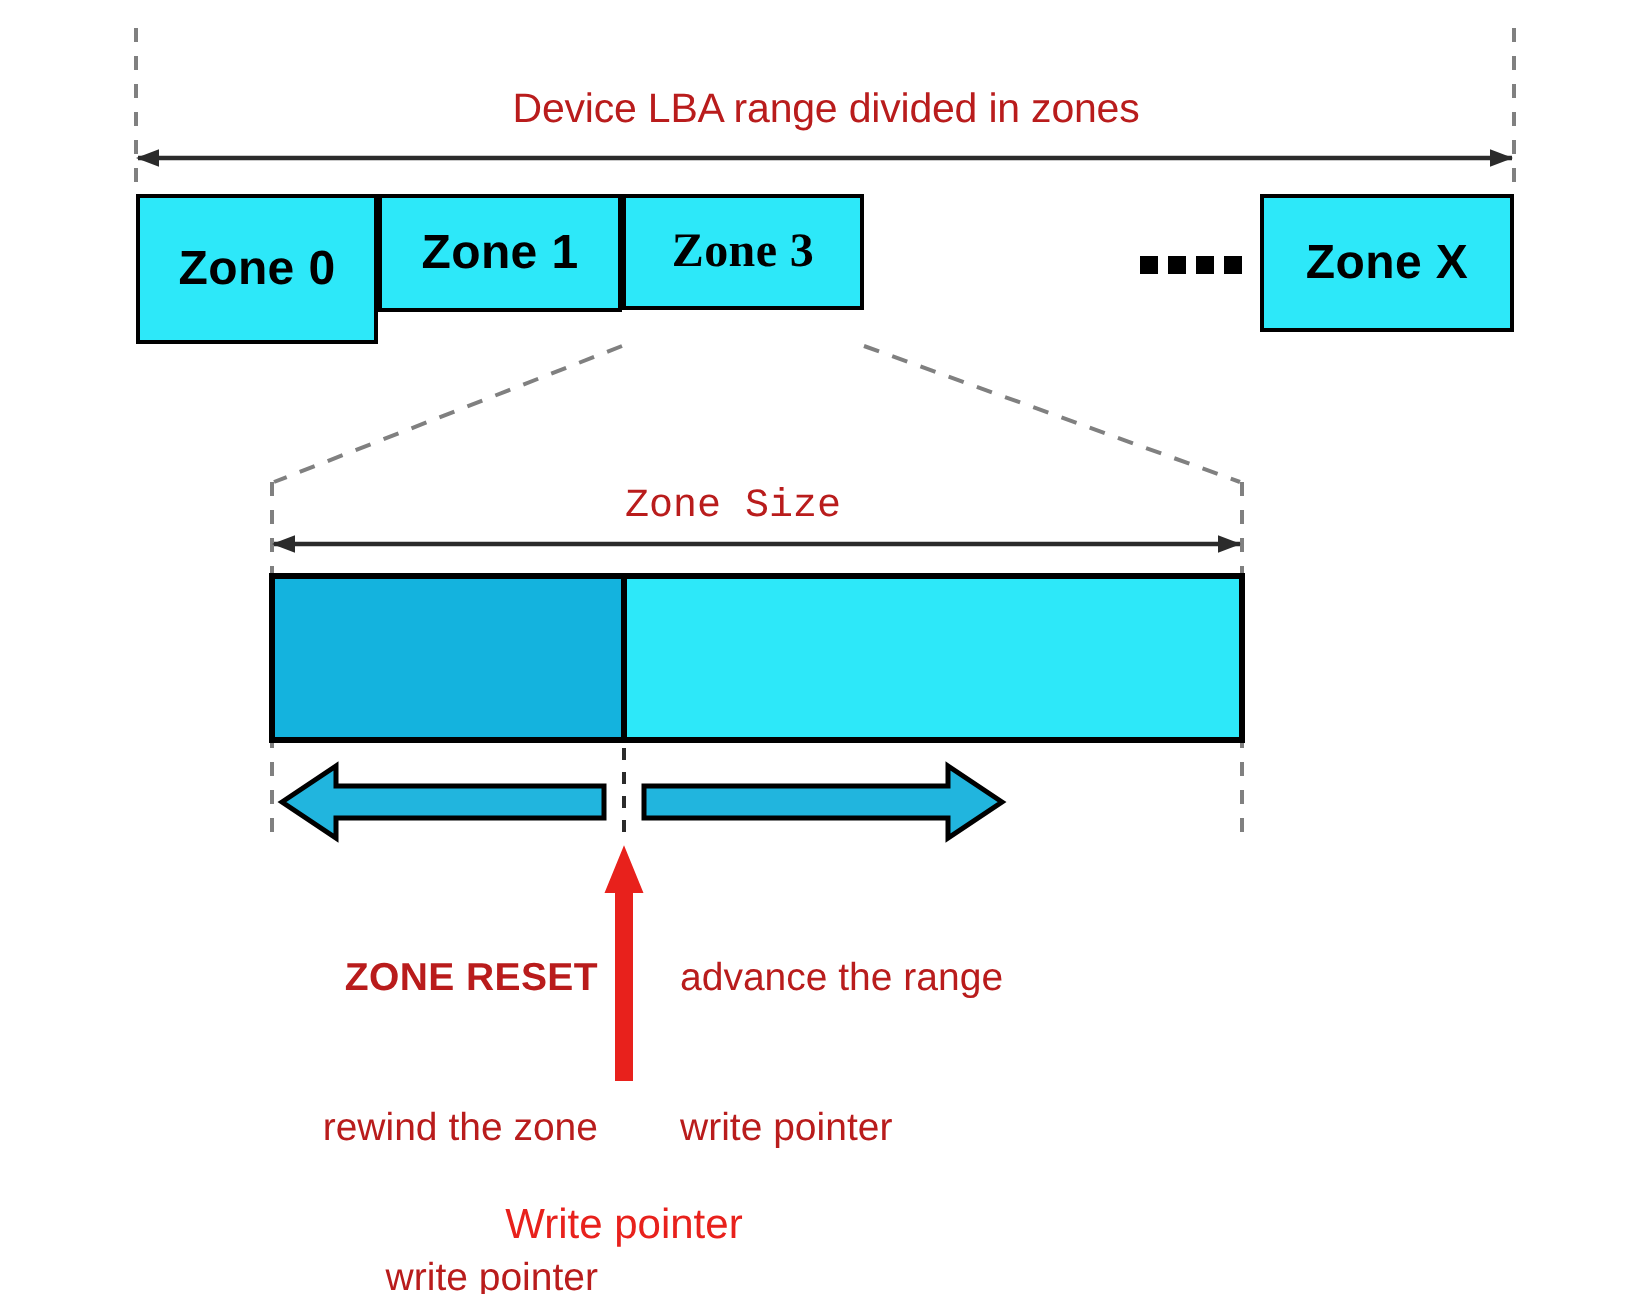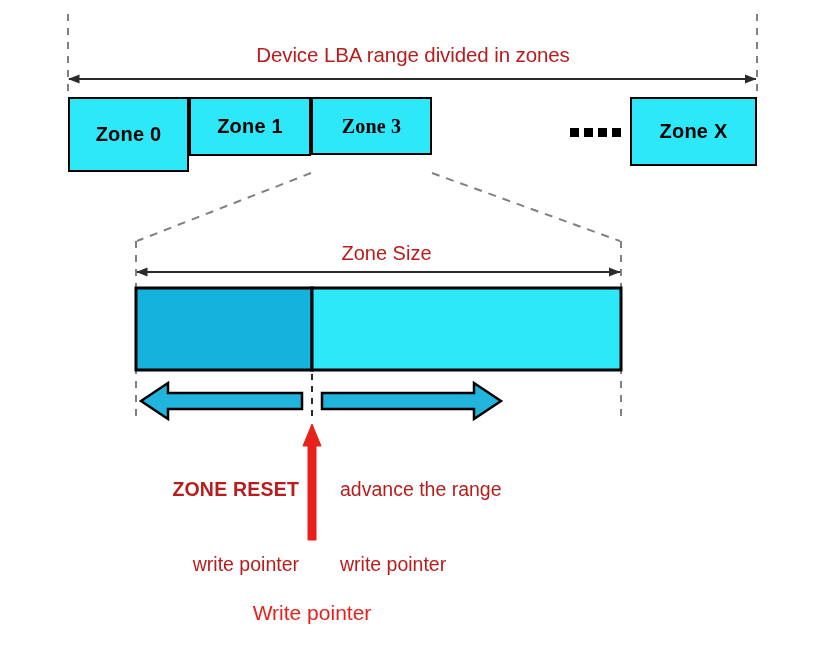--- a/index.html
+++ b/index.html
@@ -36,33 +36,34 @@
     color: #b91c1c;
   }
   #lba-caption {
     left: 0; top: 43px; width: 826px;
     text-align: center;
     font-size: 20.5px;
     letter-spacing: -0.1px;
   }
   
   #zone-size-caption {
-    left: 144px; top: 242px; width: 485px;
+    left: 124px; top: 242px; width: 485px;
     text-align: center;
     font-size: 20px;
+    font-family: Liberation Mono, monospace;
   }
 
   .zone-label {
     position: absolute;
     top: 0; left: 0;
     width: 100%; height: 100%;
     display: flex;
     align-items: center;
     justify-content: center;
-    font-size: 20px;
+    font-size: 24px;
     font-weight: bold;
     color: #000000;
     letter-spacing: 0.2px;
   }
 
   .zone-box {
     position: absolute;
     background: #2DE8F9;
     border: 2.5px solid #000000;
     box-sizing: border-box;
@@ -154,20 +155,21 @@
   <div class="zone-box" style="left:630px; top:97px; width:127px; height:69px;">
     <span class="zone-label">Zone X</span>
   </div>
 
   <div class="txt" id="lba-caption">Device LBA range divided in zones</div>
 
   <div class="txt" id="zone-size-caption">Zone Size</div>
 
   <div class="txt" id="reset-block">
     <div class="cmd-name">ZONE RESET</div>
+    <div>rewind the zone</div>
     <div>write pointer</div>
   </div>
 
   <div class="txt" id="write-block">
     <div>advance the range</div>
     <div>write pointer</div>
   </div>
 
   <div class="txt" id="wp-label">
     <div>Write pointer</div>

